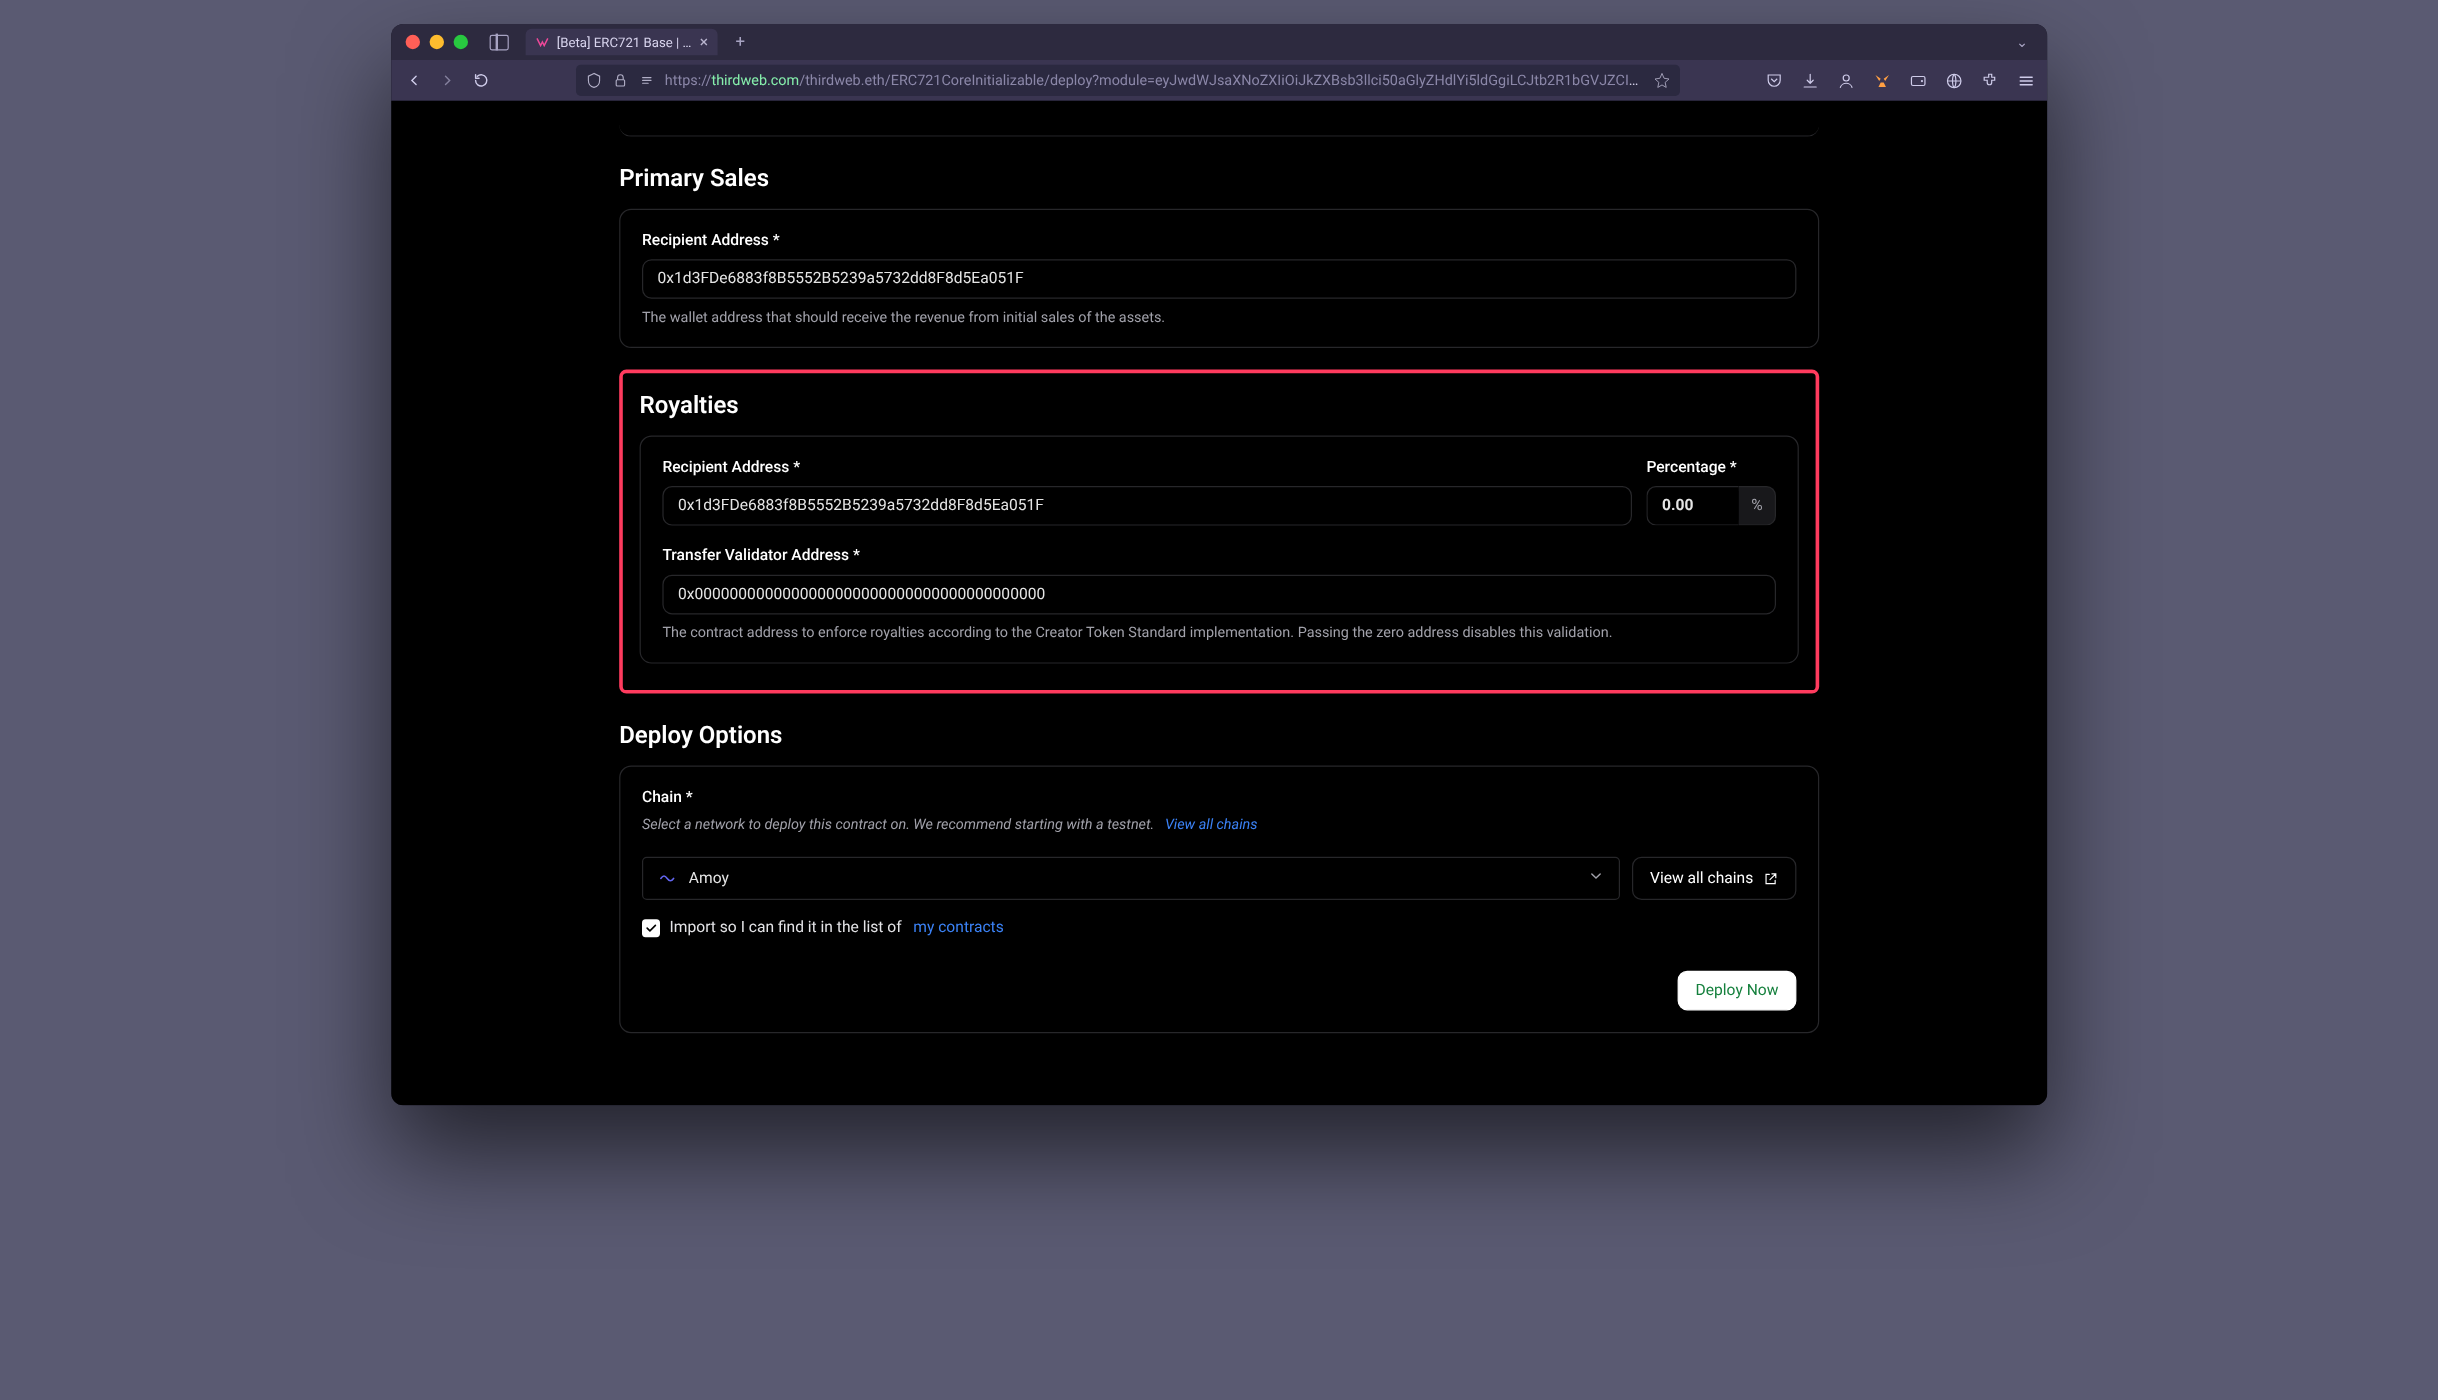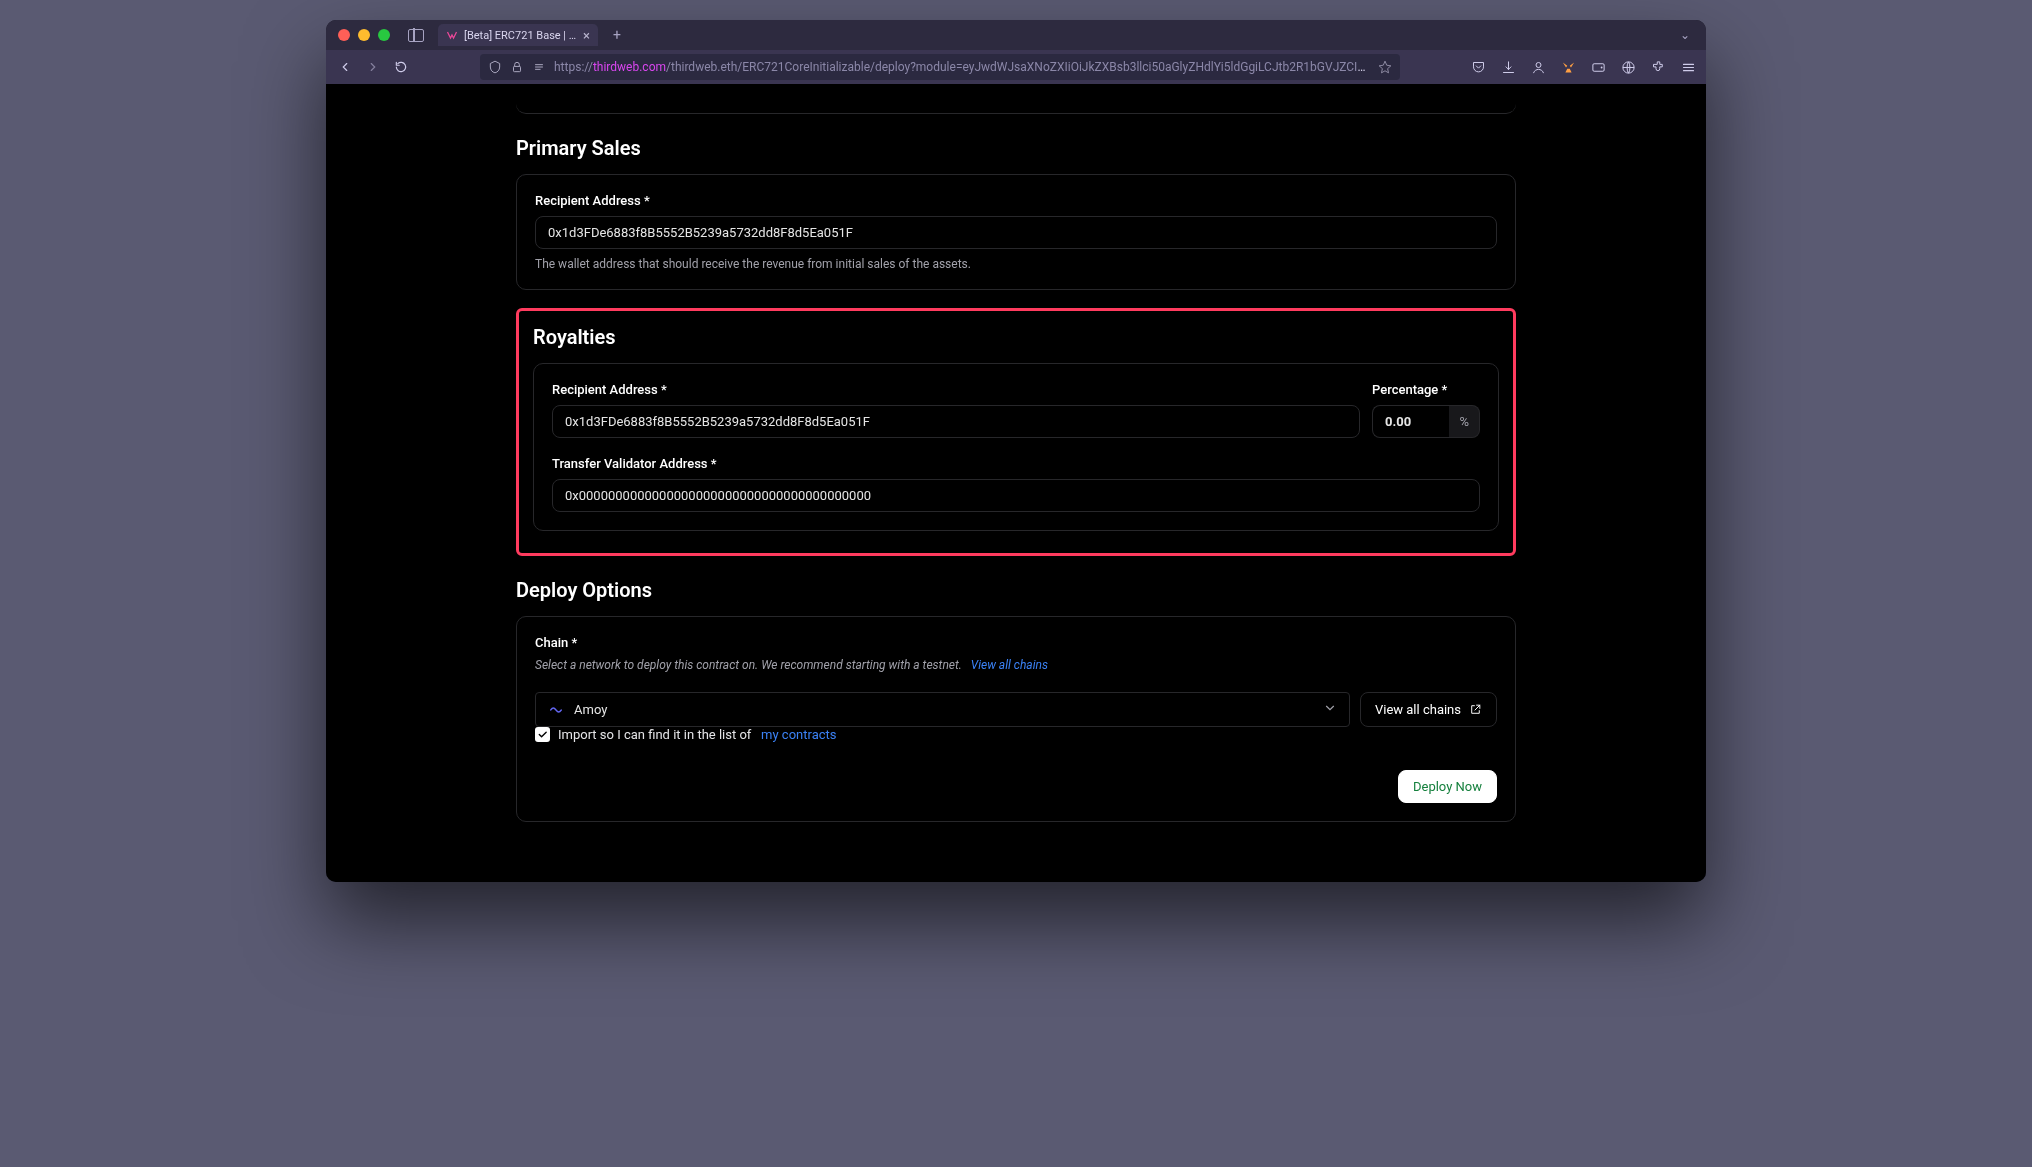--- a/index.html
+++ b/index.html
@@ -103,21 +103,21 @@
       border-radius: 4px;
       display: flex;
       align-items: center;
       padding: 0 8px;
       gap: 8px;
       color: #d4d1e9;
       font-size: 12px;
     }
     .url-icon { width: 14px; height: 14px; display: flex; align-items: center; justify-content: center; opacity: 0.8; }
     .url-text { flex: 1; white-space: nowrap; overflow: hidden; text-overflow: ellipsis; }
-    .url-domain { color: #d946ef; }
+    .url-domain { color: #86efac; }
     .url-rest { color: #8b87a8; }
     .url-star { opacity: 0.7; }
     .toolbar-icons { display: flex; gap: 14px; align-items: center; }
     .tb-icon { width: 16px; height: 16px; color: #cfccea; display: flex; align-items: center; justify-content: center; cursor: pointer; }
     .tb-icon svg { width: 15px; height: 15px; }
     .tb-icon.orange { color: #ff9f43; }
 
     .content {
       background: #000;
       padding: 20px 0 60px 0;
@@ -239,20 +239,21 @@
       color: #15803d;
       border-color: #fff;
       font-weight: 400;
     }
     .ext-icon { width: 13px; height: 13px; }
 
     .checkbox-row {
       display: flex;
       align-items: center;
       gap: 8px;
+      margin-top: 16px;
       font-size: 13px;
       color: #e4e4e7;
     }
     .checkbox {
       width: 15px; height: 15px;
       background: #fff;
       border-radius: 3px;
       display: flex; align-items: center; justify-content: center;
       cursor: pointer;
     }
@@ -418,20 +419,21 @@
                 </div>
               </div>
             </div>
           </div>
 
           <div class="field-block">
             <label class="field-label">
               <span>Transfer Validator Address</span> <span class="req">*</span>
             </label>
             <input class="text-input" type="text" value="0x0000000000000000000000000000000000000000" style="">
+            <div class="helper">The contract address to enforce royalties according to the Creator Token Standard implementation. Passing the zero address disables this validation.</div>
           </div>
         </div>
       </div>
 
       <div style="margin-top:22px">
         <div class="section-heading">Deploy Options</div>
         <div class="panel">
           <label class="field-label">
             <span>Chain</span> <span class="req">*</span>
           </label>

